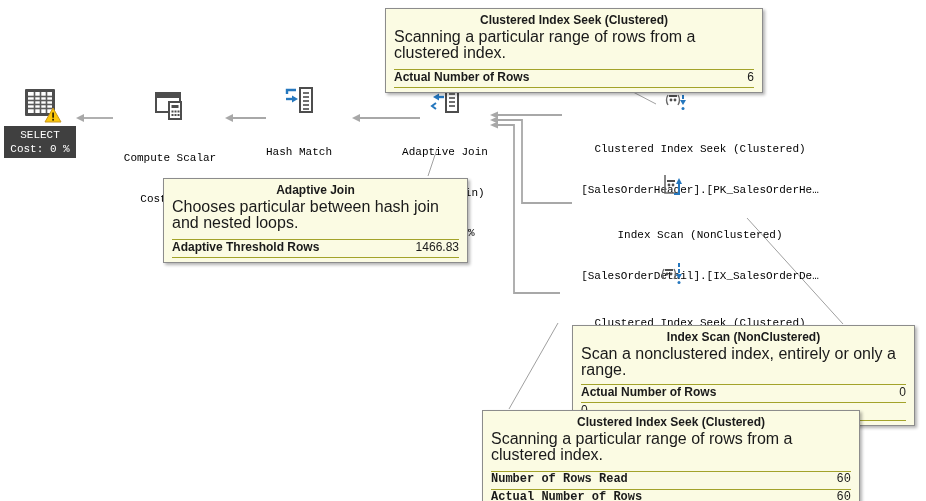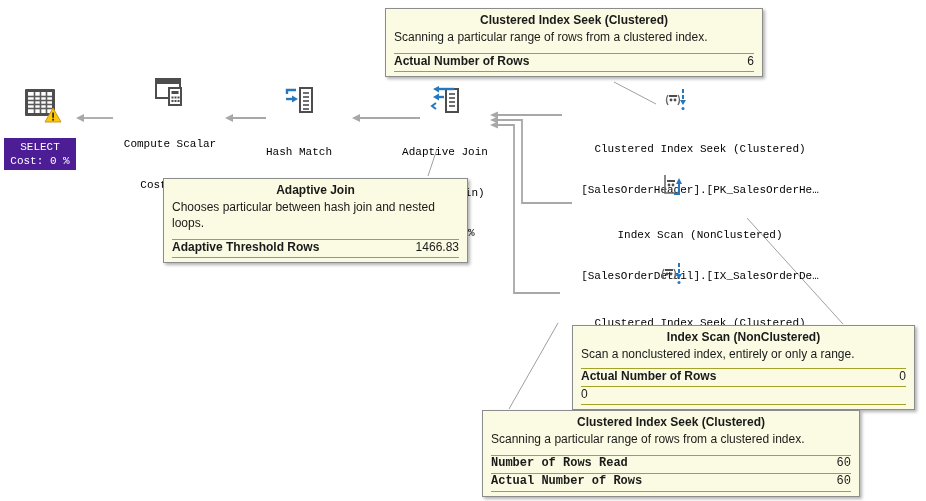--- a/index.html
+++ b/index.html
@@ -3,27 +3,27 @@
 <meta charset="utf-8">
 <style>
   html,body{margin:0;padding:0;background:#fff;}
   #canvas{position:relative;width:926px;height:501px;background:#ffffff;overflow:hidden;
           font-family:"Liberation Sans",sans-serif;}
   svg.layer{position:absolute;left:0;top:0;z-index:1;}
   .node{position:absolute;z-index:2;text-align:center;cursor:default;}
   .node .nicon{position:relative;display:inline-block;line-height:0;}
   .nlabel{font-family:"Liberation Mono","DejaVu Sans Mono",monospace;font-size:11px;
           line-height:13.5px;color:#000;white-space:pre;}
-  .sel-label{background:#4c1d95;color:#fff;padding:2px 0;margin-top:14px;
+  .sel-label{background:#404040;color:#fff;padding:2px 0;margin-top:2px;
              font-family:"Liberation Mono","DejaVu Sans Mono",monospace;font-size:11px;line-height:14px;}
   .tooltip{position:absolute;z-index:5;background:#fbfbe3;border:1px solid #8c8c8c;
            box-shadow:2px 2px 3px rgba(0,0,0,0.30);padding:3px 8px 4px 8px;box-sizing:border-box;
            color:#1a1a1a;}
   .tt-title{font-size:12px;font-weight:bold;text-align:center;line-height:17px;}
-  .tt-desc{font-size:12px;line-height:16px;}
+  .tt-desc{font-size:16px;line-height:16px;}
   .tt-rows{margin-top:8px;border-top:1px solid #a3a32a;}
   .tt-row{display:flex;justify-content:space-between;align-items:flex-start;height:17px;
           border-bottom:1px solid #a3a32a;font-size:12px;}
   .tt-row .lbl{font-weight:bold;}
   .tt-row .val{font-weight:normal;}
   .warn{position:absolute;right:-4px;bottom:-3px;}
 </style>
 </head>
 <body>
 
@@ -76,21 +76,21 @@
           <rect x="8.2" y="11.8" width="1.8" height="1.8" fill="#3a2c00"></rect>
         </svg>
       </span>
     </span>
     <div class="sel-label">
       <div>SELECT</div>
       <div>Cost: 0 %</div>
     </div>
   </div>
 
-  <div class="node" style="left:110px;top:77px;width:120px;">
+  <div class="node" style="left:110px;top:91px;width:120px;">
     <span class="nicon">
       <svg width="32" height="30">
         <rect x="2" y="2" width="24" height="19" fill="#ffffff" stroke="#4d4d4d" stroke-width="2"></rect>
         <rect x="2" y="2" width="24" height="5" fill="#4d4d4d"></rect>
         <rect x="15" y="11" width="12" height="17" fill="#ffffff" stroke="#4d4d4d" stroke-width="2"></rect>
         <rect x="17.5" y="14" width="7" height="3" fill="#4d4d4d"></rect>
         <g fill="#4d4d4d">
           <rect x="17.5" y="19.5" width="2" height="2"></rect>
             <rect x="20.5" y="19.5" width="2" height="2"></rect>
             <rect x="23.5" y="19.5" width="2" height="2"></rect>

